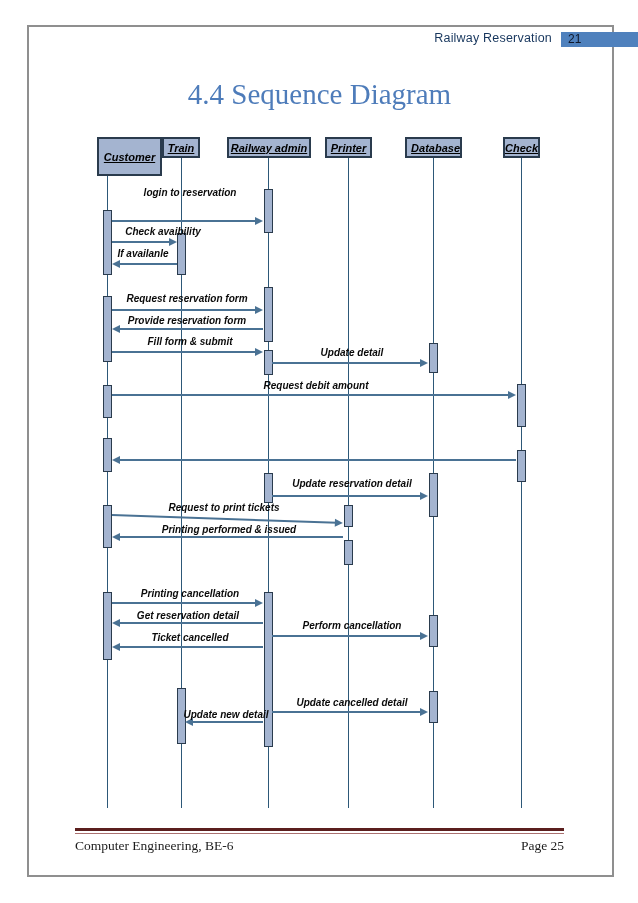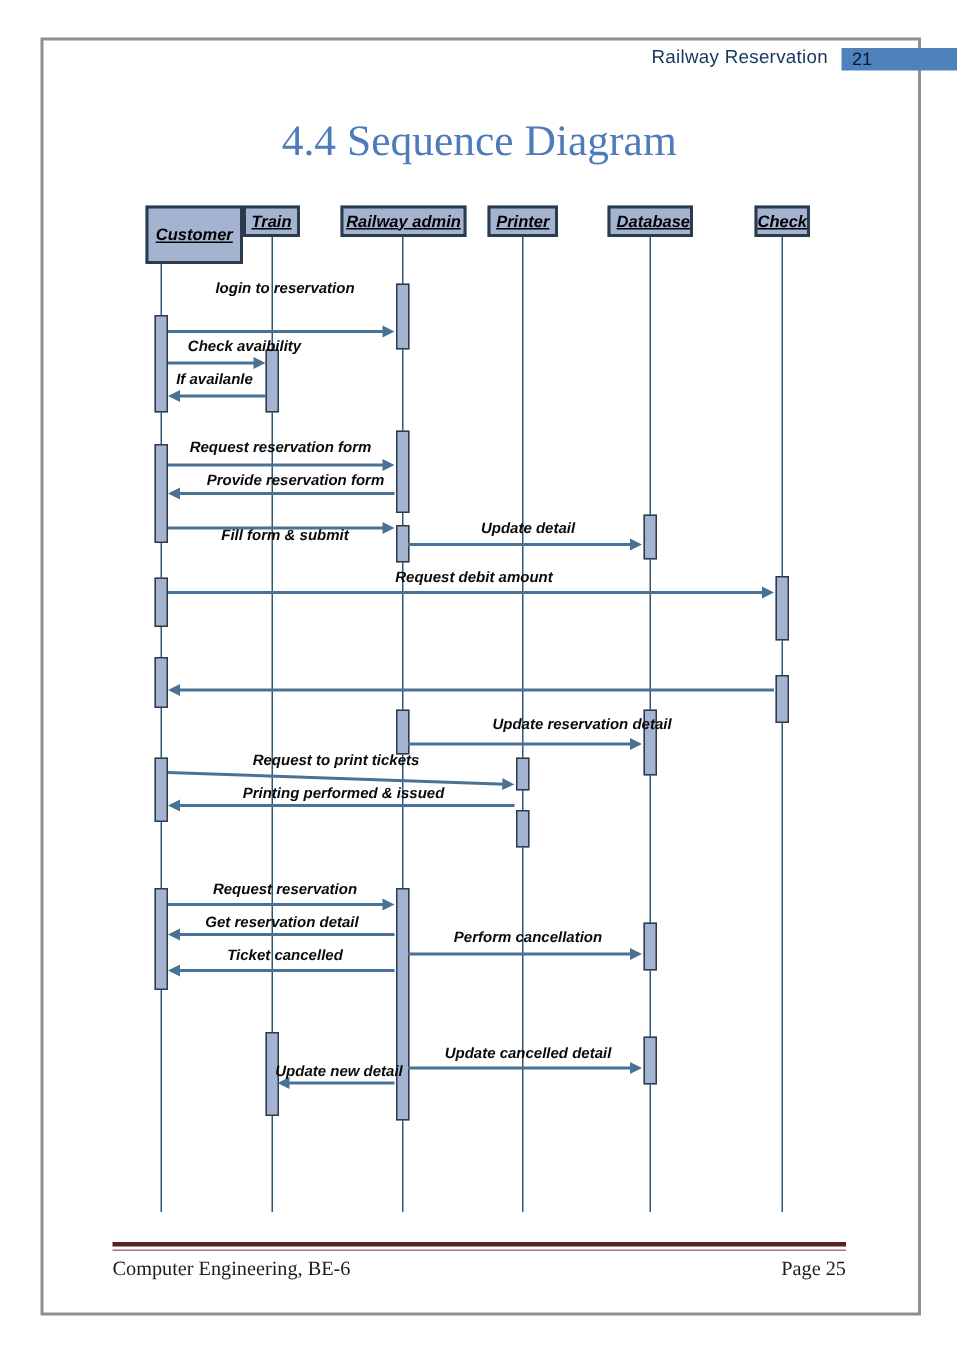--- a/index.html
+++ b/index.html
@@ -115,60 +115,60 @@
       <div class="abs msg-label" style="left: 143px; top: 248px;">If availanle</div>
       <div class="abs msg" style="left: 112px; top: 306px; width: 151px;">
         <div class="line" style="left: 0px; right: 6px;"></div>
         <div class="head-r"></div>
       </div>
       <div class="abs msg-label" style="left: 187px; top: 293px;">Request reservation form</div>
       <div class="abs msg" style="left: 112px; top: 325px; width: 151px;">
         <div class="line" style="left: 6px; right: 0px;"></div>
         <div class="head-l"></div>
       </div>
-      <div class="abs msg-label" style="left: 197px; top: 315px;">Provide reservation form</div>
+      <div class="abs msg-label" style="left: 187px; top: 315px;">Provide reservation form</div>
       <div class="abs msg" style="left: 112px; top: 348px; width: 151px;">
         <div class="line" style="left: 0px; right: 6px;"></div>
         <div class="head-r"></div>
       </div>
-      <div class="abs msg-label" style="left: 190px; top: 336px; margin-top: 16px;">Fill form &amp; submit</div>
+      <div class="abs msg-label" style="left: 190px; top: 336px;">Fill form &amp; submit</div>
       <div class="abs msg" style="left: 272px; top: 359px; width: 156px;">
         <div class="line" style="left: 0px; right: 6px;"></div>
         <div class="head-r"></div>
       </div>
       <div class="abs msg-label" style="left: 352px; top: 347px;">Update detail</div>
       <div class="abs msg" style="left: 112px; top: 391px; width: 404px;">
         <div class="line" style="left: 0px; right: 6px;"></div>
         <div class="head-r"></div>
       </div>
       <div class="abs msg-label" style="left: 316px; top: 380px;">Request debit amount</div>
       <div class="abs msg" style="left: 112px; top: 456px; width: 404px;">
         <div class="line" style="left: 6px; right: 0px;"></div>
         <div class="head-l"></div>
       </div>
       <div class="abs msg" style="left: 272px; top: 492px; width: 156px;">
         <div class="line" style="left: 0px; right: 6px;"></div>
         <div class="head-r"></div>
       </div>
-      <div class="abs msg-label" style="left: 352px; top: 478px; margin-left: 36px;">Update reservation detail</div>
+      <div class="abs msg-label" style="left: 352px; top: 478px;">Update reservation detail</div>
       <div class="abs msg" style="left: 112px; top: 511px; width: 231px; transform-origin: 0px 50%; transform: rotate(0.0346181rad);">
         <div class="line" style="left: 0px; right: 6px;"></div>
         <div class="head-r"></div>
       </div>
       <div class="abs msg-label" style="left: 224px; top: 502px;">Request to print tickets</div>
       <div class="abs msg" style="left: 112px; top: 533px; width: 231px;">
         <div class="line" style="left: 6px; right: 0px;"></div>
         <div class="head-l"></div>
       </div>
       <div class="abs msg-label" style="left: 229px; top: 524px;">Printing performed &amp; issued</div>
       <div class="abs msg" style="left: 112px; top: 599px; width: 151px;">
         <div class="line" style="left: 0px; right: 6px;"></div>
         <div class="head-r"></div>
       </div>
-      <div class="abs msg-label" style="left: 190px; top: 588px;">Request reservation</div>
+      <div class="abs msg-label" style="left: 190px; top: 588px;">Printing cancellation</div>
       <div class="abs msg" style="left: 112px; top: 619px; width: 151px;">
         <div class="line" style="left: 6px; right: 0px;"></div>
         <div class="head-l"></div>
       </div>
       <div class="abs msg-label" style="left: 188px; top: 610px;">Get reservation detail</div>
       <div class="abs msg" style="left: 272px; top: 632px; width: 156px;">
         <div class="line" style="left: 0px; right: 6px;"></div>
         <div class="head-r"></div>
       </div>
       <div class="abs msg-label" style="left: 352px; top: 620px;">Perform cancellation</div>

